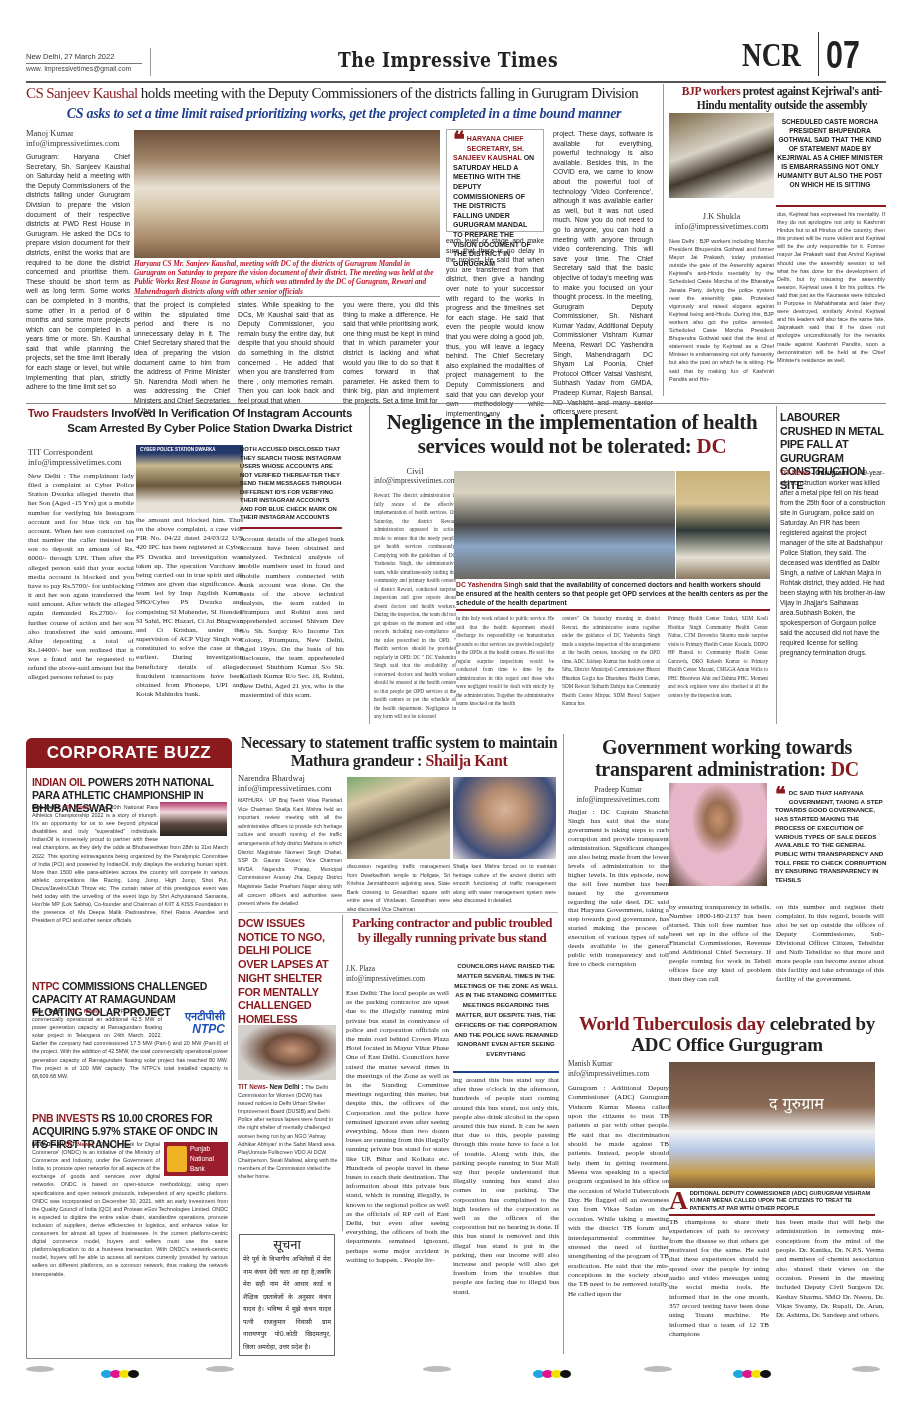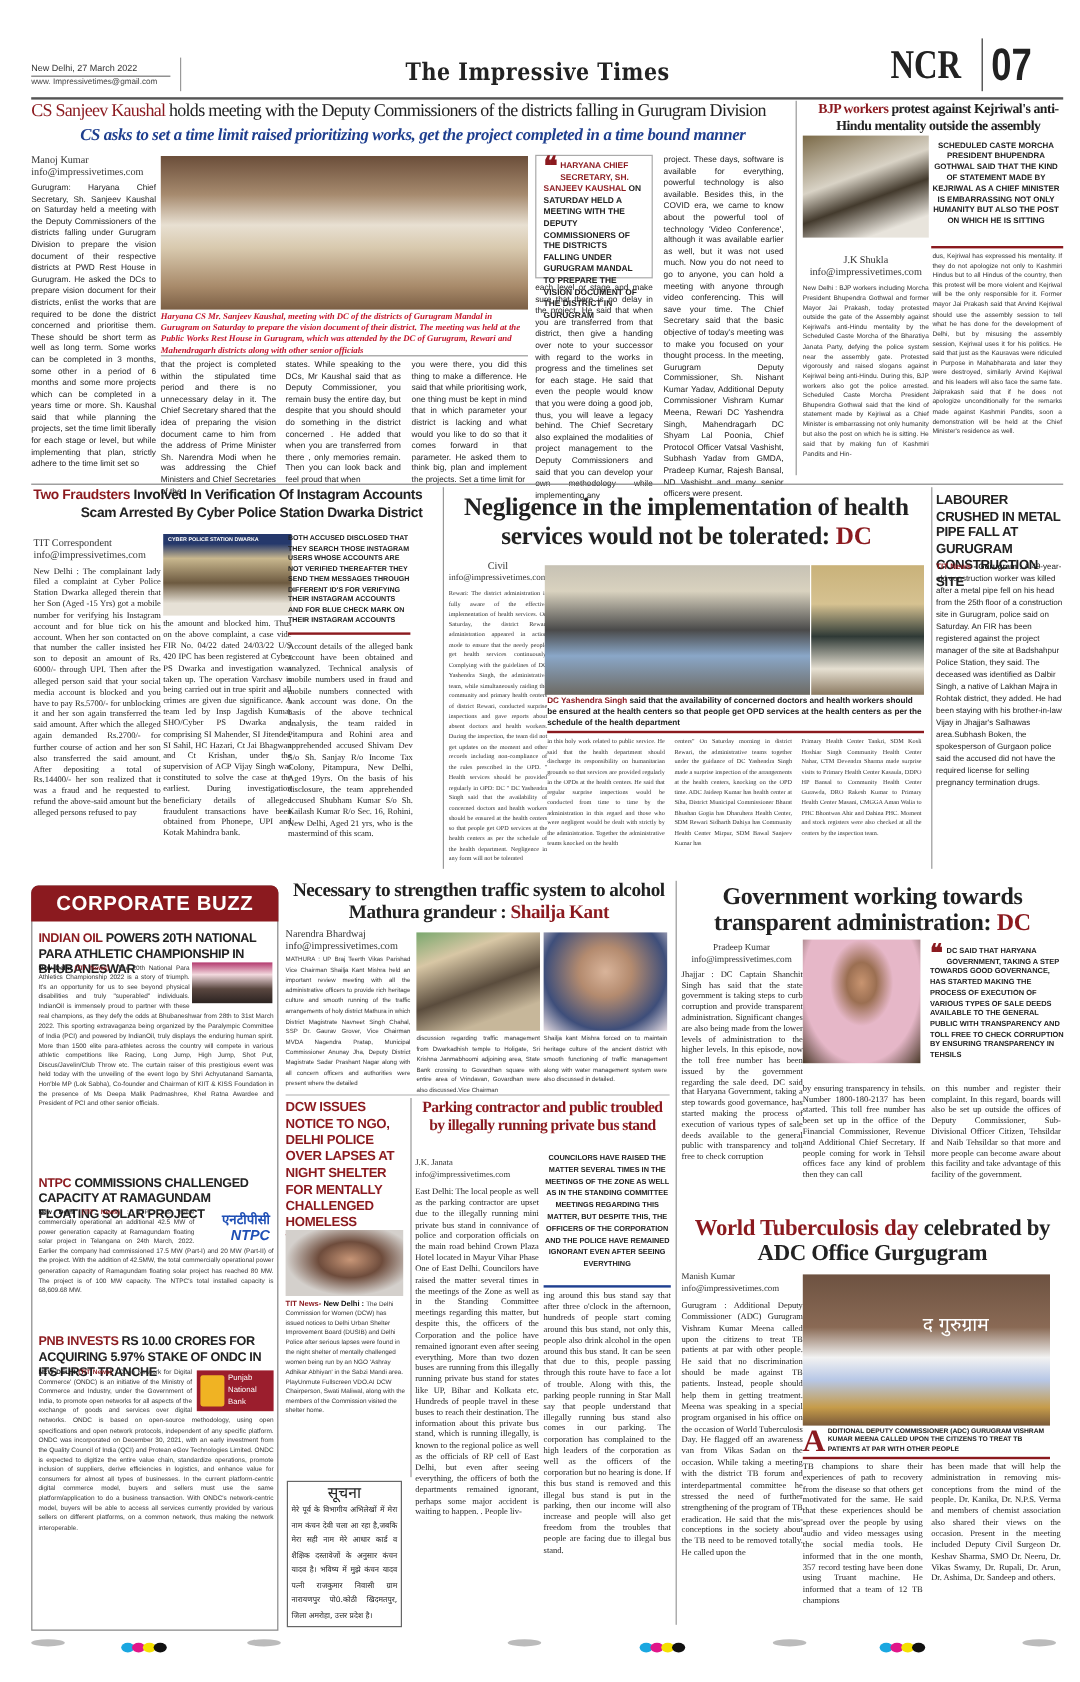--- a/index.html
+++ b/index.html
@@ -154,21 +154,21 @@
     <span>National</span>
     <span>Bank</span>
   </span>
 </div>
 <div class="abs sans" style="left:32px;top:1140px;width:196px;font-size:5.4px;line-height:8.1px;color:#333;text-align:justify">
   <span style="float:right;width:68px;height:36px"></span>
   <span style="font-weight:bold;color:#111">NEW DELHI </span><span class="maroon" style="font-weight:bold">(TIT News)</span><span> : Open Network for Digital Commerce' (ONDC) is an initiative of the Ministry of Commerce and Industry, under the Government of India, to promote open networks for all aspects of the exchange of goods and services over digital networks. ONDC is based on open-source methodology, using open specifications and open network protocols, independent of any specific platform. ONDC was incorporated on December 30, 2021, with an early investment from the Quality Council of India (QCI) and Protean eGov Technologies Limited. ONDC is expected to digitize the entire value chain, standardize operations, promote inclusion of suppliers, derive efficiencies in logistics, and enhance value for consumers for almost all types of businesses. In the current platform-centric digital commerce model, buyers and sellers must use the same platform/application to do a business transaction. With ONDC's network-centric model, buyers will be able to access all services currently provided by various sellers on different platforms, on a common network, thus making the network interoperable.</span>
 </div>
 
 <div class="abs" style="left:238px;top:734px;width:322px;text-align:center;font-size:16px;line-height:18px;font-weight:bold;letter-spacing:-0.4px">
-  <span>Necessary to strengthen traffic system to alcohol Mathura grandeur : </span><span class="maroon">Shailja Kant</span>
+  <span>Necessary to statement traffic system to maintain Mathura grandeur : </span><span class="maroon">Shailja Kant</span>
 </div>
 <div class="abs byline" style="left:238px;top:773px;width:106px">
   <div>Narendra Bhardwaj</div>
   <div>info@impressivetimes.com</div>
 </div>
 <div class="abs bodys" style="left:238px;top:796px;width:104px;font-size:5.1px;line-height:8.6px">MATHURA : UP Braj Teerth Vikas Parishad Vice Chairman Shailja Kant Mishra held an important review meeting with all the administrative officers to provide rich heritage culture and smooth running of the traffic arrangements of holy district Mathura in which District Magistrate Navneet Singh Chahal, SSP Dr. Gaurav Grover, Vice Chairman MVDA Nagendra Pratap, Municipal Commissioner Anunay Jha, Deputy District Magistrate Sadar Prashant Nagar along with all concern officers and authorities were present where the detailed</div>
 <div class="abs photo" style="left:347px;top:777px;width:103px;height:82px;background:linear-gradient(160deg,#7aa86e,#d8c7a5 25%,#5a4c3d 55%,#c7b79a 80%)"></div>
 <div class="abs photo" style="left:453px;top:777px;width:103px;height:82px;background:radial-gradient(ellipse at 50% 40%,#d9b49a 0,#b48b6f 30%,#3e4e7a 70%,#e6dde3 100%)"></div>
 <div class="abs bodys" style="left:347px;top:862px;width:103px;font-size:5.1px;line-height:8.6px">discussion regarding traffic management from Dwarkadhish temple to Holigate, Sri Krishna Janmabhoomi adjoining area, State Bank crossing to Govardhan square with entire area of Vrindavan, Govardhan were also discussed.Vice Chairman</div>
 <div class="abs bodys" style="left:453px;top:862px;width:103px;font-size:5.1px;line-height:8.6px">Shailja kant Mishra forced on to maintain heritage culture of the ancient district with smooth functioning of traffic management along with water management system were also discussed in detailed.</div>
@@ -183,21 +183,21 @@
 
 <div class="abs" style="left:239px;top:1234px;width:96px;height:122px;border:1px solid #666;padding:2px 3px;font-family:'DejaVu Sans',sans-serif">
   <div style="text-align:center;font-size:13px;line-height:16px">सूचना</div>
   <div style="font-size:6.3px;line-height:12.5px;text-align:justify">मेरे पूर्व के विभागीय अभिलेखों में मेरा नाम कंचन देवी चला आ रहा है,जबकि मेरा सही नाम मेरे आधार कार्ड व शैक्षिक दस्तावेजों के अनुसार कंचन यादव है। भविष्य में मुझे कंचन यादव पत्नी राजकुमार निवासी ग्राम नारायणपुर पो0.कोठी खिदमतपुर, जिला अमरोहा, उत्तर प्रदेश है।</div>
 </div>
 
 <div class="abs vr" style="left:342px;top:915px;height:316px"></div>
 
 <div class="abs" style="left:346px;top:915px;width:212px;text-align:center;font-size:13px;line-height:15px;font-weight:bold;color:#8b1a1f;letter-spacing:-0.5px">Parking contractor and public troubled by illegally running private bus stand</div>
 <div class="abs byline" style="left:346px;top:964px;width:102px;font-size:7.2px">
-  <div>J.K. Janata</div>
+  <div>J.K. Plaza</div>
   <div>info@impressivetimes.com</div>
 </div>
 <div class="abs body" style="left:346px;top:989px;width:103px;font-size:7.1px;line-height:9.2px">East Delhi: The local people as well as the parking contractor are upset due to the illegally running mini private bus stand in connivance of police and corporation officials on the main road behind Crown Plaza Hotel located in Mayur Vihar Phase One of East Delhi. Councilors have raised the matter several times in the meetings of the Zone as well as in the Standing Committee meetings regarding this matter, but despite this, the officers of the Corporation and the police have remained ignorant even after seeing everything. More than two dozen buses are running from this illegally running private bus stand for states like UP, Bihar and Kolkata etc. Hundreds of people travel in these buses to reach their destination. The information about this private bus stand, which is running illegally, is known to the regional police as well as the officials of RP cell of East Delhi, but even after seeing everything, the officers of both the departments remained ignorant, perhaps some major accident is waiting to happen. . People liv-</div>
 <div class="abs" style="left:453px;top:961px;width:106px;font-family:'Liberation Sans',sans-serif;font-weight:bold;font-size:6.1px;line-height:9.8px;text-align:center">COUNCILORS HAVE RAISED THE MATTER SEVERAL TIMES IN THE MEETINGS OF THE ZONE AS WELL AS IN THE STANDING COMMITTEE MEETINGS REGARDING THIS MATTER, BUT DESPITE THIS, THE OFFICERS OF THE CORPORATION AND THE POLICE HAVE REMAINED IGNORANT EVEN AFTER SEEING EVERYTHING</div>
 <div class="abs" style="left:453px;top:1071px;width:106px;height:2px;background:#1f3f8f"></div>
 <div class="abs body" style="left:453px;top:1076px;width:106px;font-size:7.1px;line-height:9.2px">ing around this bus stand say that after three o'clock in the afternoon, hundreds of people start coming around this bus stand, not only this, people also drink alcohol in the open around this bus stand. It can be seen that due to this, people passing through this route have to face a lot of trouble. Along with this, the parking people running in Star Mall say that people understand that illegally running bus stand also comes in our parking. The corporation has complained to the high leaders of the corporation as well as the officers of the corporation but no hearing is done. If this bus stand is removed and this illegal bus stand is put in the parking, then our income will also increase and people will also get freedom from the troubles that people are facing due to illegal bus stand.</div>
 
 <div class="abs vr" style="left:563px;top:734px;height:620px"></div>
 
 <div class="abs" style="left:568px;top:736px;width:318px;text-align:center;font-size:20px;line-height:22px;font-weight:bold;letter-spacing:-0.3px">

